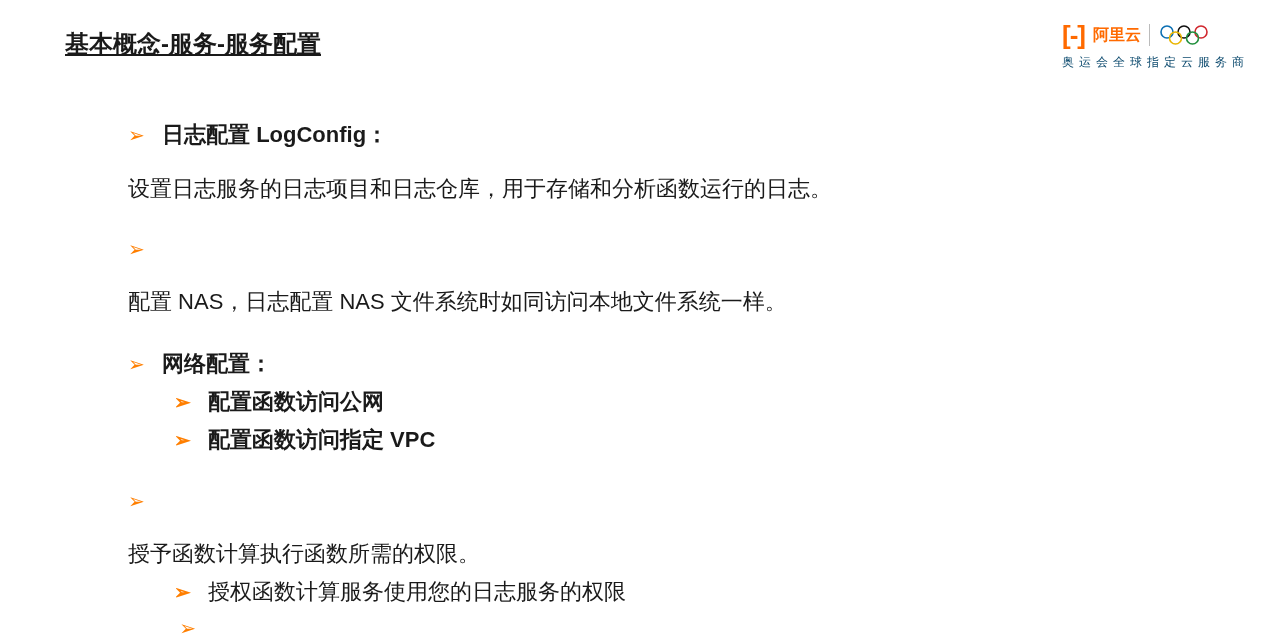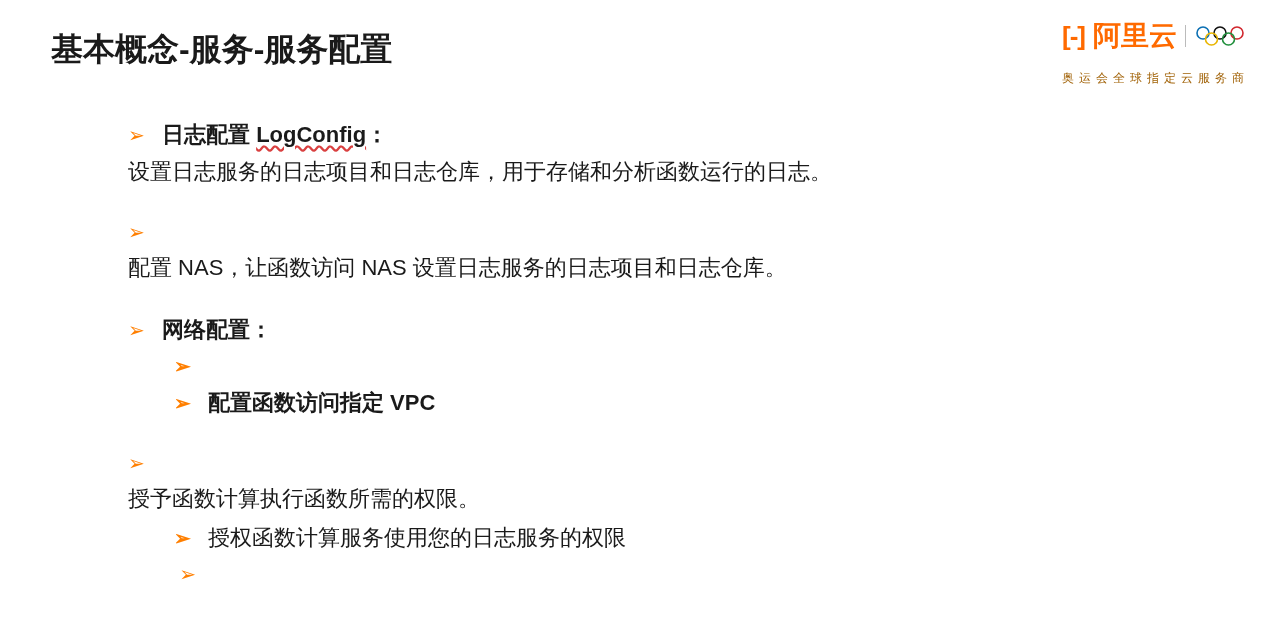--- a/index.html
+++ b/index.html
@@ -14,42 +14,43 @@
     overflow: hidden;
   }
   .slide {
     position: relative;
     width: 100%;
     height: 100%;
     box-sizing: border-box;
   }
   .title {
     position: absolute;
-    left: 51px;
+    left: 65px;
     top: 28px;
-    font-size: 32px;
+    font-size: 24px;
     font-weight: 800;
     letter-spacing: 0px;
+    text-decoration: underline;
   }
   .logo-block {
     position: absolute;
     right: 28px;
     top: 22px;
     text-align: left;
   }
   .logo-row {
     display: flex;
     align-items: center;
     gap: 8px;
   }
   .ali-bracket { color:#ff6a00; font-weight:900; font-size:26px; letter-spacing:-1px; line-height:1; }
-  .ali-text { color:#ff6a00; font-weight:700; font-size:28px; line-height:1; }
+  .ali-text { color:#ff6a00; font-weight:700; font-size:16px; line-height:1; }
   .vbar { width:1px; height:22px; background:#bbb; }
   .rings { line-height:0; }
-  .logo-sub { font-size:12px; letter-spacing:5px; color:#a16207; margin-top:20px; white-space:nowrap; }
+  .logo-sub { font-size:12px; letter-spacing:5px; color:#0c4a6e; margin-top:6px; white-space:nowrap; }
 
   .content {
     position: absolute;
     left: 128px;
     top: 118px;
     right: 60px;
     font-size: 22px;
     line-height: 1.55;
     font-weight: 400;
   }
@@ -65,26 +66,25 @@
   .arrow-sub {
     color: #ff7f00;
     font-size: 20px;
     display:inline-block;
     width:22px;
     flex:0 0 auto;
   }
   .head-text { font-weight:700; }
   .underline-red {
     font-weight:700;
-    text-decoration: underline;
     text-decoration-color: #d94040;
     text-decoration-style: wavy;
     text-underline-offset: 3px;
   }
-  .desc { margin-top:3px; }
+  .desc { margin-top:20px; }
   .sub-list { margin-top:4px; }
   .sub-item { display:flex; align-items:baseline; gap:12px; padding-left:46px; margin-top:4px; font-weight:700; }
   .colon { font-weight:700; }
   .role-sub .sub-item span:last-child { font-weight:400;text-align:right; }
 </style>
 </head>
 <body>
 
 <div class="slide">
 
@@ -119,33 +119,34 @@
           <span>日志配置 </span><span class="underline-red">LogConfig</span><span class="colon">：</span>
         </span>
       </div>
       <div class="desc">设置日志服务的日志项目和日志仓库，用于存储和分析函数运行的日志。</div>
     </div>
 
     <div class="block">
       <div class="b-head">
         <span class="arrow">➢</span>
       </div>
-      <div class="desc">配置 NAS，让函数访问 NAS 设置日志服务的日志项目和日志仓库。</div>
+      <div class="desc">配置 NAS，日志配置 NAS 文件系统时如同访问本地文件系统一样。</div>
     </div>
 
     <div class="block">
       <div class="b-head">
         <span class="arrow">➢</span>
         <span class="head-text">
           <span>网络配置</span><span class="colon">：</span>
         </span>
       </div>
       <div class="sub-list">
         <div class="sub-item">
           <span class="arrow-sub">➢</span>
+          <span>配置函数访问公网</span>
         </div>
         <div class="sub-item">
           <span class="arrow-sub">➢</span>
           <span>配置函数访问指定 VPC</span>
         </div>
       </div>
     </div>
 
     <div class="block">
       <div class="b-head">

